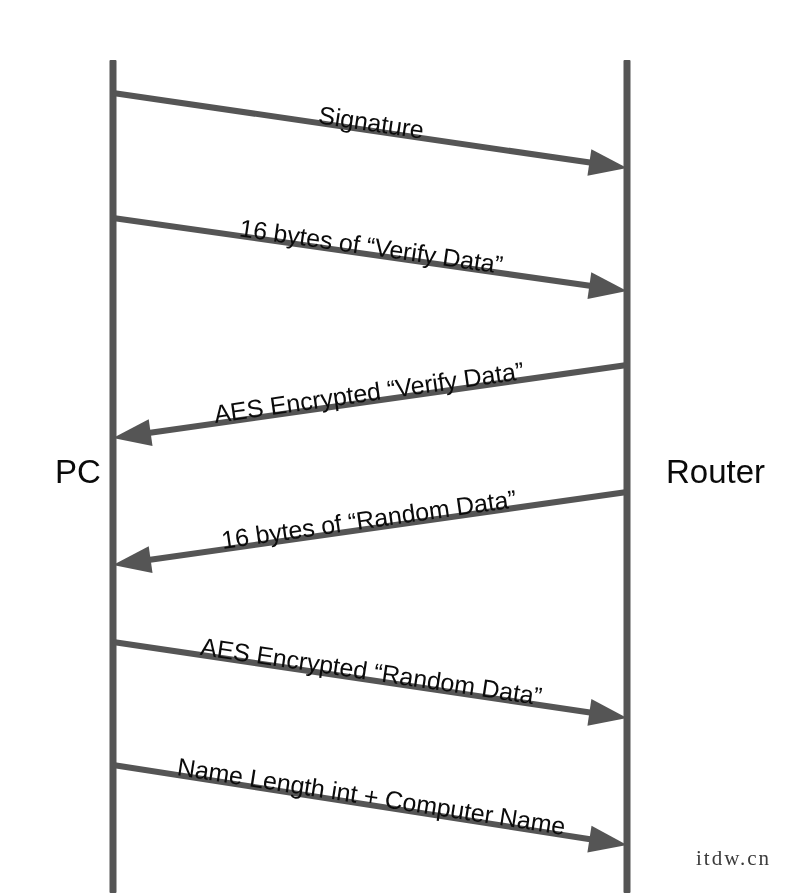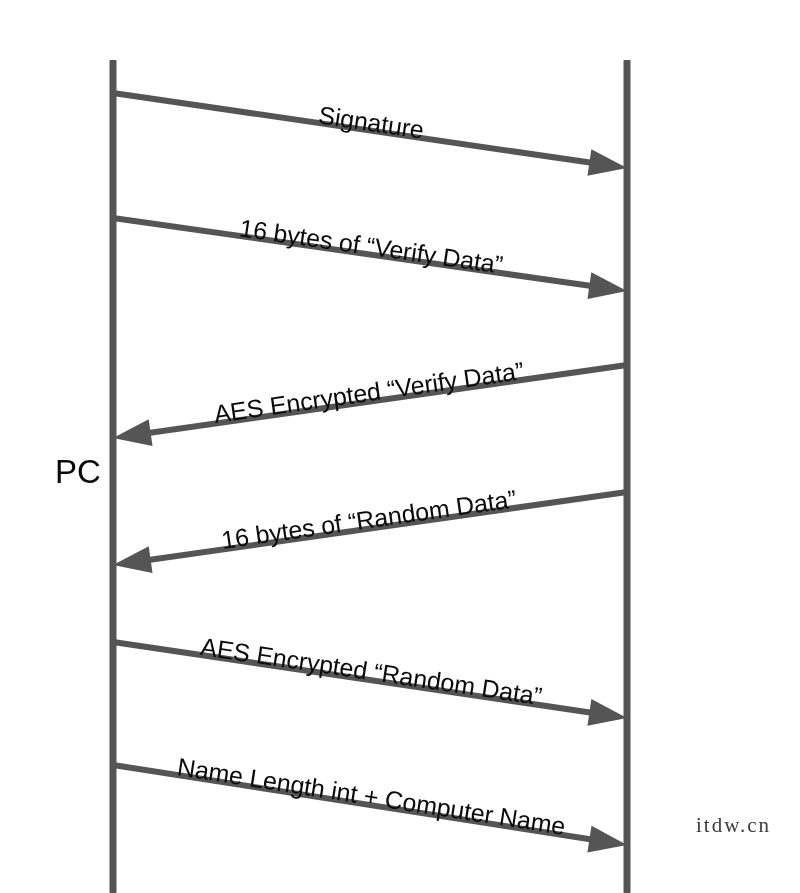--- a/index.html
+++ b/index.html
@@ -54,21 +54,21 @@
   .msg-text {
     font-family: "Liberation Sans", sans-serif;
     font-size: 25px;
     fill: #0b0b0b;
     letter-spacing: -0.1px;
   }
 
   #watermark {
     position: absolute;
     left: 696px;
-    top: 813px;
+    top: 846px;
     font-family: "Liberation Serif", serif;
     font-size: 21px;
     color: #3b3b3b;
     letter-spacing: 2px;
     white-space: nowrap;
   }
 </style>
 </head>
 <body>
 
@@ -113,15 +113,16 @@
         <text class="msg-text" x="370" y="255" text-anchor="middle" transform="rotate(8.1 370 255)">16 bytes of “Verify Data”</text>
         <text class="msg-text" x="370" y="401" text-anchor="middle" transform="rotate(-8.1 370 401)">AES Encrypted “Verify Data”</text>
         <text class="msg-text" x="370" y="528" text-anchor="middle" transform="rotate(-8.1 370 528)">16 bytes of “Random Data”</text>
         <text class="msg-text" x="370" y="680" text-anchor="middle" transform="rotate(8.4 370 680)">AES Encrypted “Random Data”</text>
         <text class="msg-text" x="370" y="805" text-anchor="middle" transform="rotate(8.8 370 805)">Name Length int + Computer Name</text>
       </g>
   </svg>
 
   <div class="lifeline-label" id="label-pc">PC</div>
 
+  <div class="lifeline-label" id="label-router">Router</div>
 
   <div id="watermark">itdw.cn</div>
 </div>
 
 </body></html>

